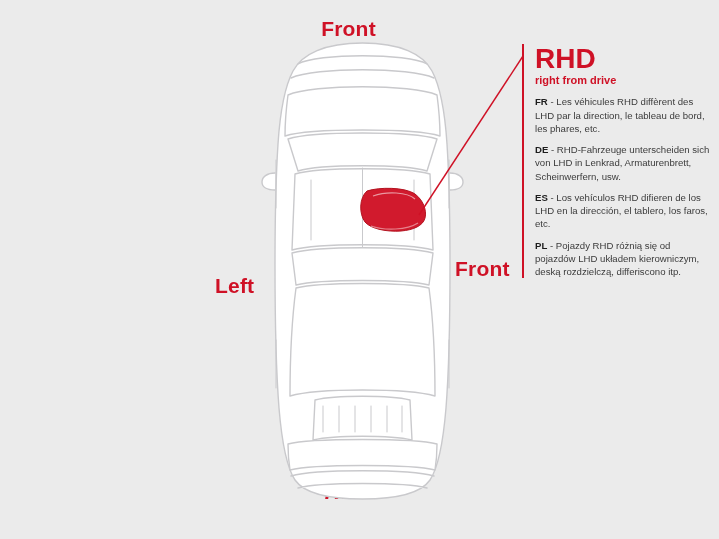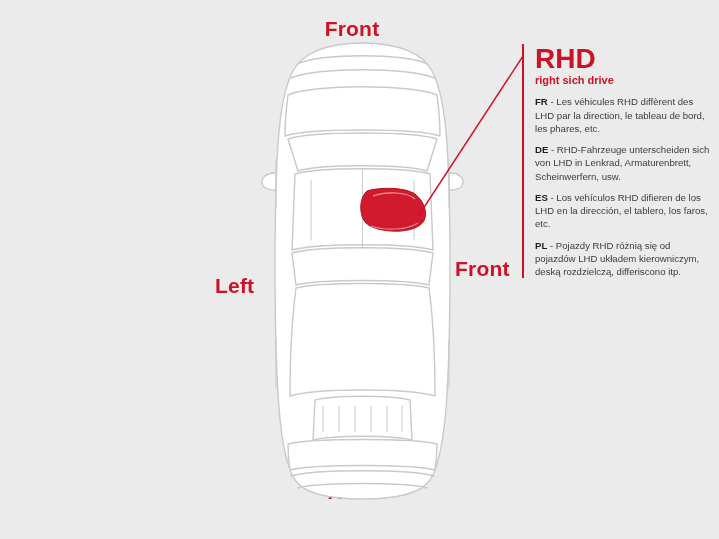--- a/index.html
+++ b/index.html
@@ -12,21 +12,20 @@
     background: #ebebeb;
     font-family: "Liberation Sans", sans-serif;
     position: relative;
     overflow: hidden;
   }
   #stage {
     position: absolute;
     left: 0; top: 0;
     width: 701px;
     height: 539px;
-    padding-left: 7px;
   }
 
   
   .dir-label {
     position: absolute;
     color: #cf1126;
     font-weight: bold;
     font-size: 21px;
     letter-spacing: 0.2px;
     white-space: nowrap;
@@ -185,21 +184,21 @@
       </g>
     </svg>
   </div>
 
   <svg id="callout-line" viewBox="0 0 145 190" xmlns="http://www.w3.org/2000/svg">
     <line x1="128" y1="16" x2="24" y2="175" stroke="#cf1126" stroke-width="1.4"></line>
   </svg>
 
   <div id="info-panel">
     <div id="panel-title">RHD</div>
-    <div id="panel-subtitle">right sich drive</div>
+    <div id="panel-subtitle">right from drive</div>
 
     <div class="desc-item">
       <span class="desc-lang">FR</span><span> - Les véhicules RHD diffèrent des LHD par la direction, le tableau de bord, les phares, etc.</span>
     </div>
     <div class="desc-item">
       <span class="desc-lang">DE</span><span> - RHD-Fahrzeuge unterscheiden sich von LHD in Lenkrad, Armaturenbrett, Scheinwerfern, usw.</span>
     </div>
     <div class="desc-item">
       <span class="desc-lang">ES</span><span> - Los vehículos RHD difieren de los LHD en la dirección, el tablero, los faros, etc.</span>
     </div>

